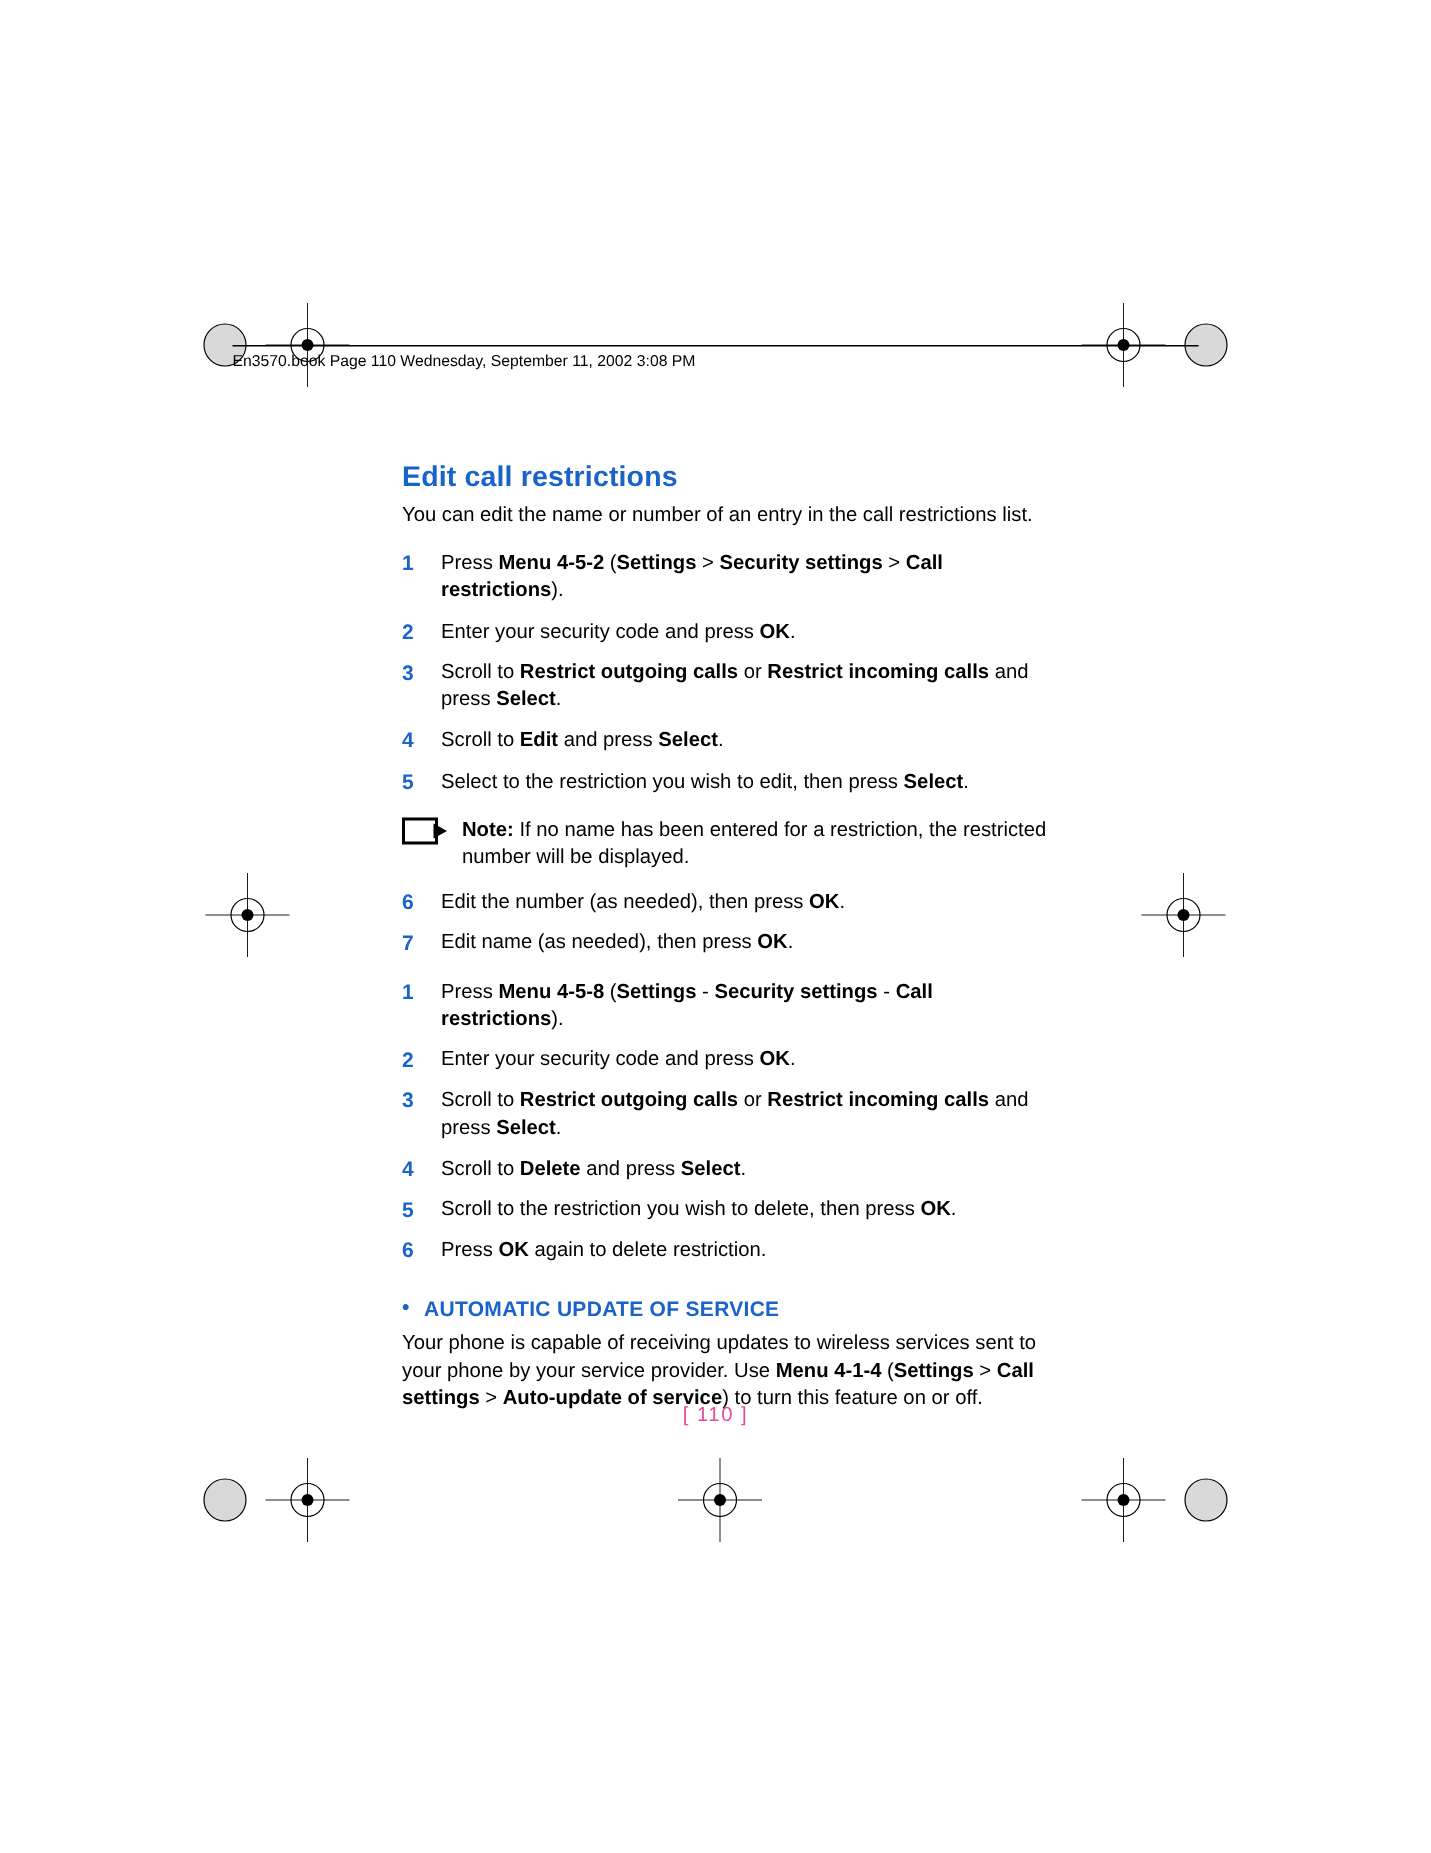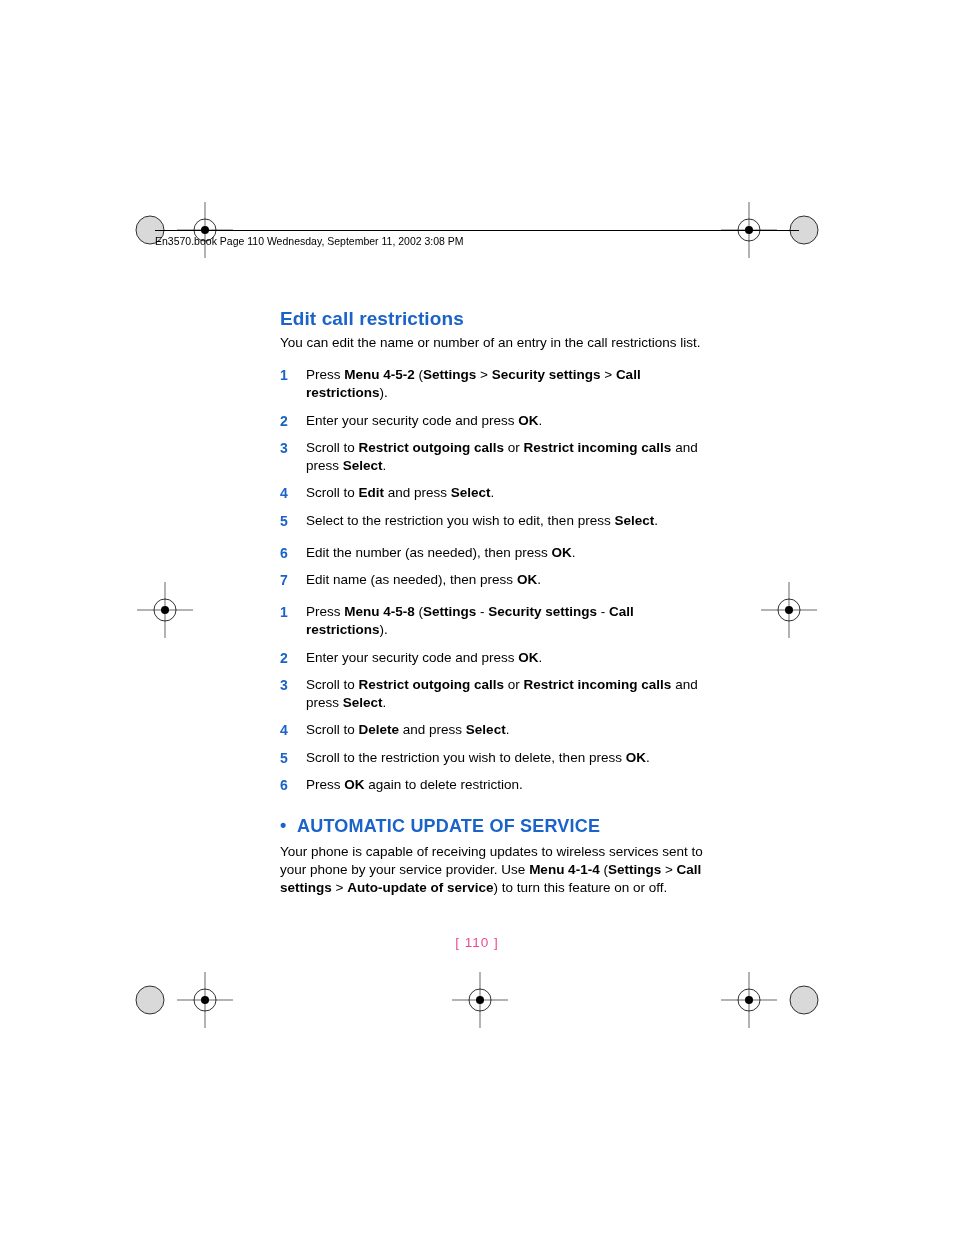--- a/index.html
+++ b/index.html
@@ -19,21 +19,21 @@
     right: 155px;
     height: 20px;
     border-top: 0.5px solid #000;
     font-size: 10.5px;
     padding-top: 4px;
     color: #000;
   }
   .page {
     position: absolute;
     top: 308px;
-    left: 280px;
+    left: 268px;
     width: 430px;
     color: #000;
   }
   h2.blue-sub {
     color: #1a63c8;
     font-weight: 700;
     font-size: 19px;
     margin: 0 0 4px 0;
     letter-spacing: 0.1px;
   }
@@ -93,21 +93,21 @@
     border-left: 9px solid #000;
   }
   .note-text {
     font-size: 13.5px;
     line-height: 1.35;
     flex: 1;
   }
   h2.section-major {
     color: #1a63c8;
     font-weight: 700;
-    font-size: 18px;
+    font-size: 14px;
     margin: 22px 0 6px 0;
     text-transform: uppercase;
     letter-spacing: 0.2px;
   }
   h2.section-major .bullet {
     display: inline-block;
     margin-right: 6px;
     transform: translateY(-1px);
   }
   .footer-pn {
@@ -135,20 +135,26 @@
   <p class="intro">You can edit the name or number of an entry in the call restrictions list.</p>
 
   <ol class="steps">
     <li><span>Press </span><b>Menu 4-5-2</b><span> (</span><b>Settings</b><span> &gt; </span><b>Security settings</b><span> &gt; </span><b>Call restrictions</b><span>).</span></li>
     <li><span>Enter your security code and press </span><b>OK</b><span>.</span></li>
     <li><span>Scroll to </span><b>Restrict outgoing calls</b><span> or </span><b>Restrict incoming calls</b><span> and press </span><b>Select</b><span>.</span></li>
     <li><span>Scroll to </span><b>Edit</b><span> and press </span><b>Select</b><span>.</span></li>
     <li><span>Select to the restriction you wish to edit, then press </span><b>Select</b><span>.</span></li>
   </ol>
 
+  <div class="note-row">
+    <div class="note-icon-wrap">
+      <div class="note-icon"></div>
+    </div>
+    <div class="note-text"><b>Note:</b><span> If no name has been entered for a restriction, the restricted number will be displayed.</span></div>
+  </div>
 
   <ol class="steps" start="6" style="counter-reset: step 5;">
     <li><span>Edit the number (as needed), then press </span><b>OK</b><span>.</span></li>
     <li><span>Edit name (as needed), then press </span><b>OK</b><span>.</span></li>
   </ol>
 
 
   <ol class="steps">
     <li><span>Press </span><b>Menu 4-5-8</b><span> (</span><b>Settings</b><span> - </span><b>Security settings</b><span> - </span><b>Call restrictions</b><span>).</span></li>
     <li><span>Enter your security code and press </span><b>OK</b><span>.</span></li>

